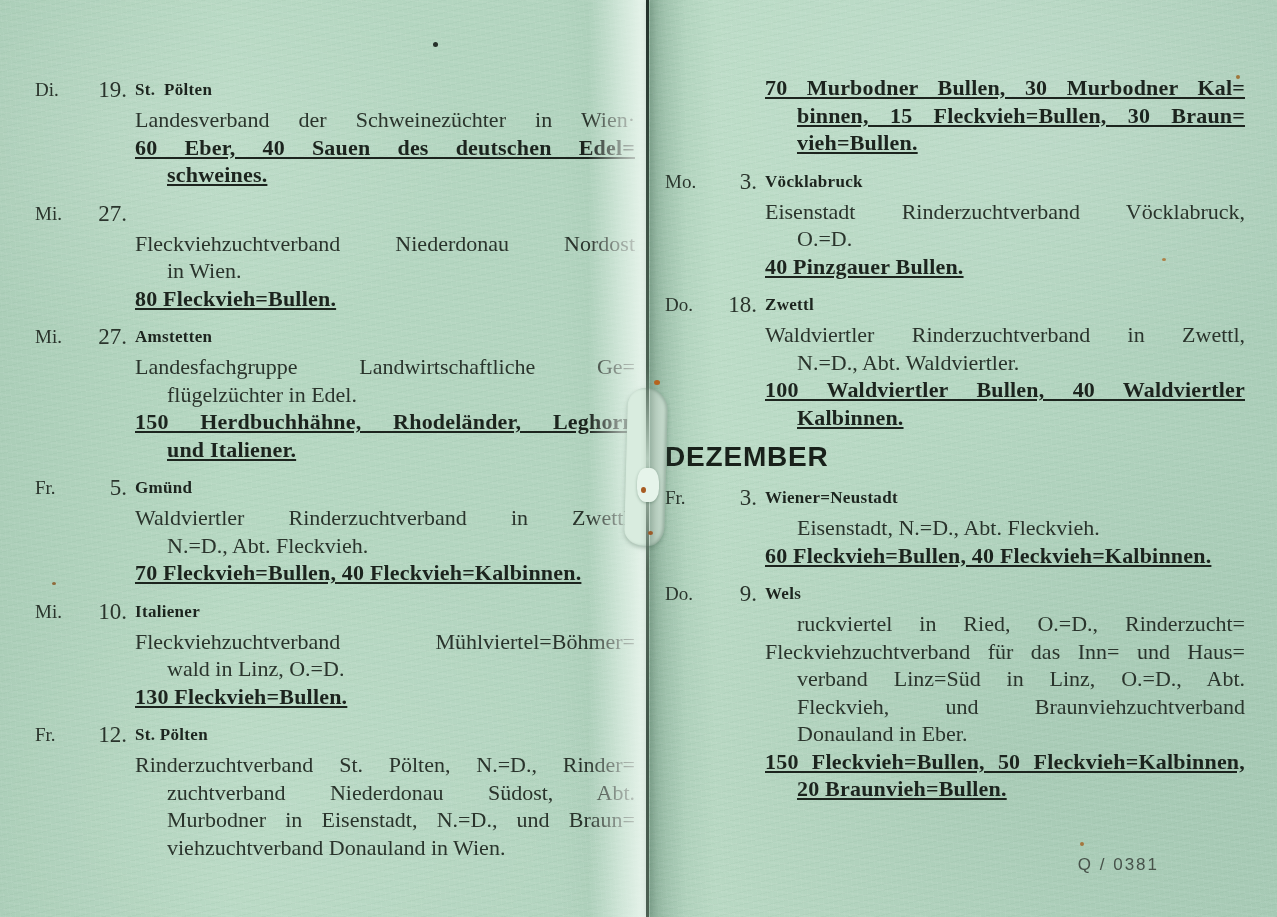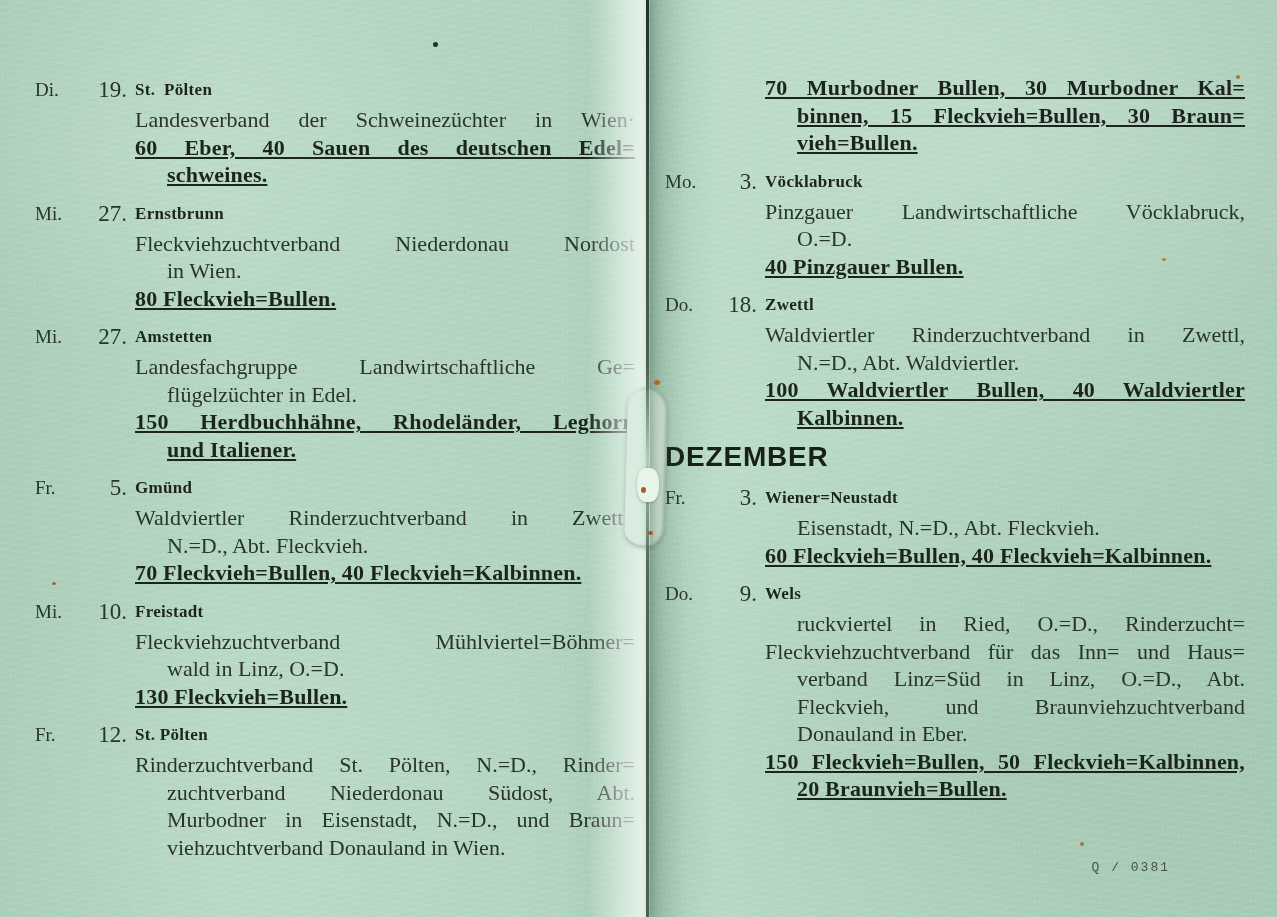--- a/index.html
+++ b/index.html
@@ -64,23 +64,23 @@
   .fold-shadow{position:absolute; left:650px; top:0; width:36px; height:917px; pointer-events:none;
     background:linear-gradient(90deg, rgba(60,95,75,0.28) 0%, rgba(60,95,75,0.10) 45%, rgba(60,95,75,0) 100%);}
   .paper-tear{position:absolute; left:626px; top:388px; width:40px; height:158px; pointer-events:none;
     background:var(--paper-light); border-radius:45% 55% 40% 50%/18px 22px 20px 16px;
     box-shadow:0 2px 4px rgba(60,95,75,0.35), inset -2px 0 3px rgba(70,100,84,0.35); transform:rotate(1.5deg);}
   .paper-chip{position:absolute; left:637px; top:468px; width:22px; height:34px; pointer-events:none;
     background:#e6f4ea; border-radius:40%; box-shadow:0 1px 3px rgba(60,95,75,0.4);}
   .speck{position:absolute; border-radius:50%; pointer-events:none;}
 
   .stamp{
-    position:absolute; right:107px; bottom:42px;
-    font-family:Liberation Mono, monospace;
-    font-size:13px; letter-spacing:2px; color:var(--stamp-color);
+    position:absolute; right:118px; bottom:42px;
+    font-family:Liberation Sans, sans-serif;
+    font-size:17px; letter-spacing:2px; color:var(--stamp-color);
   }
   .ink-dot{position:absolute; left:433px; top:42px; width:5px; height:5px; border-radius:50%; background:#26302a;}
 </style>
 </head>
 <body>
 
 <div class="texture"></div>
 
 <div class="page page-left">
   <div class="content content-left" id="content-left">
@@ -90,21 +90,20 @@
         <div class="place">St. Pölten</div>
         <div class="desc">
           <div class="line org just">Landesverband der Schweinezüchter in Wien·</div>
           <div class="line cnt just">60 Eber, 40 Sauen des deutschen Edel=</div>
           <div class="line cnt cont">schweines.</div>
         </div>
       </div>
       <div class="entry">
         <div class="day">Mi.</div>
         <div class="date">27.</div>
-        <div class="place">Ernstbrunn</div>
         <div class="desc">
           <div class="line org just">Fleckviehzuchtverband Niederdonau Nordost</div>
           <div class="line org cont">in Wien.</div>
           <div class="line cnt">80 Fleckvieh=Bullen.</div>
         </div>
       </div>
       <div class="entry">
         <div class="day">Mi.</div>
         <div class="date">27.</div>
         <div class="place">Amstetten</div>
@@ -121,21 +120,21 @@
         <div class="place">Gmünd</div>
         <div class="desc">
           <div class="line org just">Waldviertler Rinderzuchtverband in Zwettl,</div>
           <div class="line org cont">N.=D., Abt. Fleckvieh.</div>
           <div class="line cnt">70 Fleckvieh=Bullen, 40 Fleckvieh=Kalbinnen.</div>
         </div>
       </div>
       <div class="entry">
         <div class="day">Mi.</div>
         <div class="date">10.</div>
-        <div class="place">Freistadt</div>
+        <div class="place">Italiener</div>
         <div class="desc">
           <div class="line org just">Fleckviehzuchtverband Mühlviertel=Böhmer=</div>
           <div class="line org cont">wald in Linz, O.=D.</div>
           <div class="line cnt">130 Fleckvieh=Bullen.</div>
         </div>
       </div>
       <div class="entry">
         <div class="day">Fr.</div>
         <div class="date">12.</div>
         <div class="place">St. Pölten</div>
@@ -160,21 +159,21 @@
           <div class="line cnt just">70 Murbodner Bullen, 30 Murbodner Kal=</div>
           <div class="line cnt cont just">binnen, 15 Fleckvieh=Bullen, 30 Braun=</div>
           <div class="line cnt cont">vieh=Bullen.</div>
         </div>
       </div>
       <div class="entry">
         <div class="day">Mo.</div>
         <div class="date">3.</div>
         <div class="place">Vöcklabruck</div>
         <div class="desc">
-          <div class="line org just">Pinzgauer Landwirtschaftliche Vöcklabruck,</div>
+          <div class="line org just">Eisenstadt Rinderzuchtverband Vöcklabruck,</div>
           <div class="line org cont">O.=D.</div>
           <div class="line cnt">40 Pinzgauer Bullen.</div>
         </div>
       </div>
       <div class="entry">
         <div class="day">Do.</div>
         <div class="date">18.</div>
         <div class="place">Zwettl</div>
         <div class="desc">
           <div class="line org just">Waldviertler Rinderzuchtverband in Zwettl,</div>

